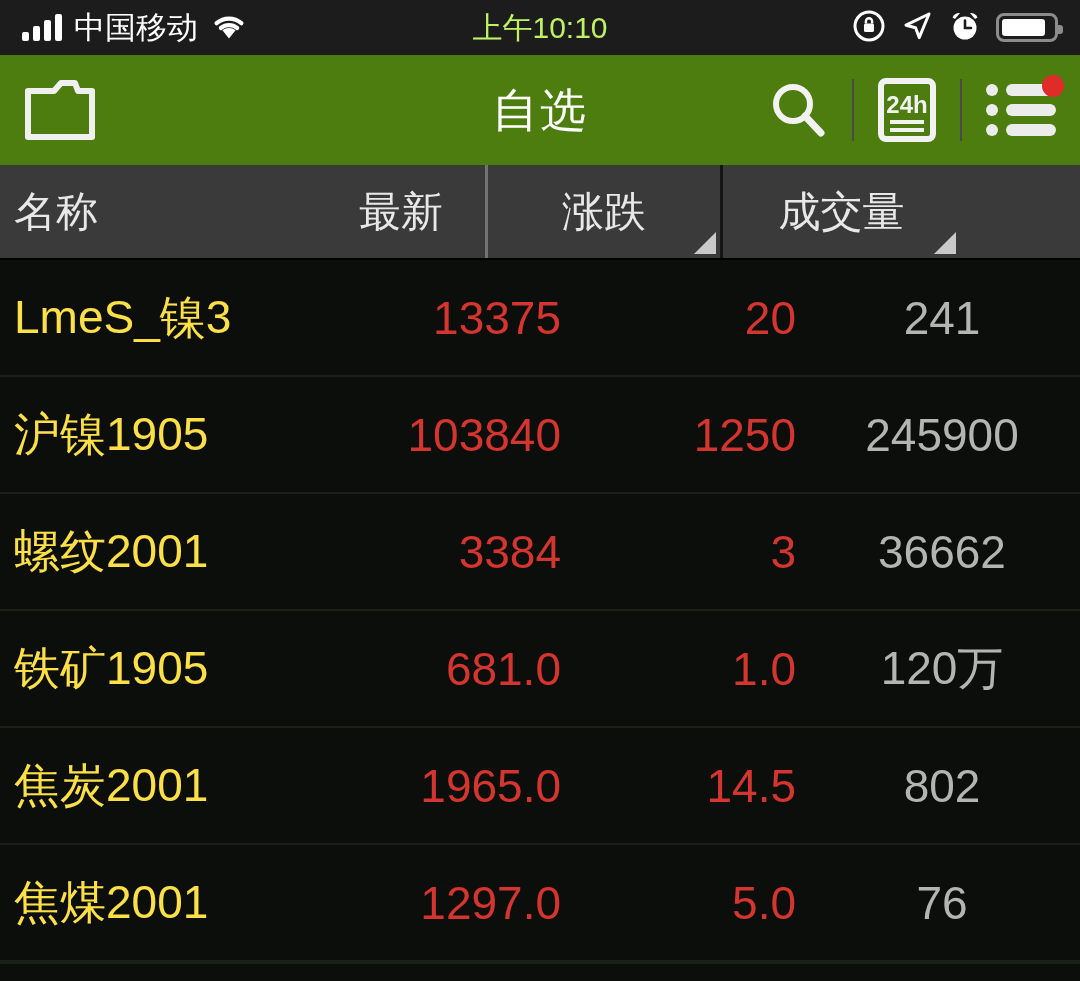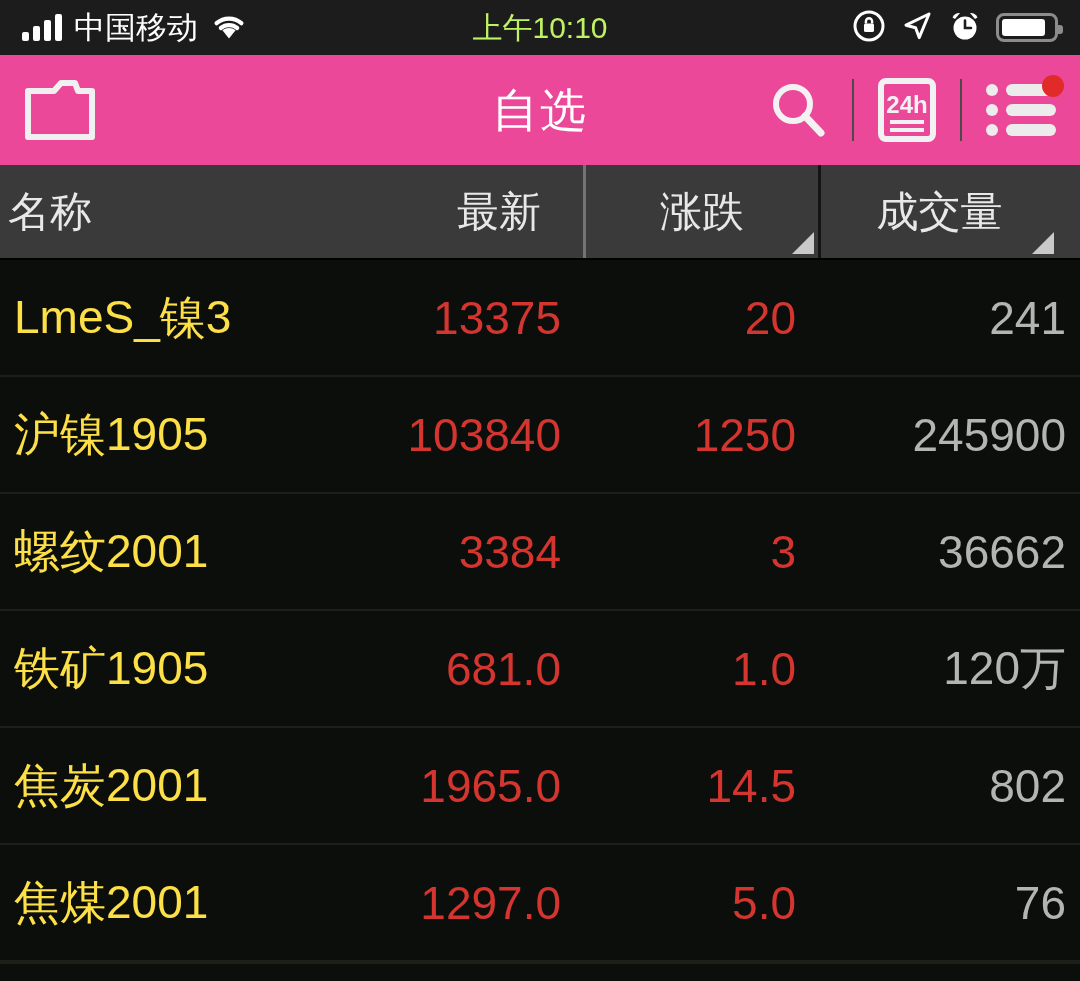--- a/index.html
+++ b/index.html
@@ -95,21 +95,21 @@
     display: block;
     height: 100%;
     background: #ffffff;
     border-radius: 3px;
   }
 
   
   .nav-bar {
     position: relative;
     height: 110px;
-    background: #ec4899;
+    background: #4d7c0f;
     display: flex;
     align-items: center;
     padding: 0 22px;
     box-sizing: border-box;
   }
   .nav-title {
     position: absolute;
     left: 0; right: 0;
     text-align: center;
     color: #ffffff;
@@ -156,21 +156,21 @@
     border-bottom: 2px solid #000000;
   }
   .th {
     position: relative;
     display: flex;
     align-items: center;
     color: #e8e8e8;
     font-size: 42px;
     box-sizing: border-box;
   }
-  .th-name   { width: 583px; padding-left: 8px; justify-content: flex-start; }
+  .th-name   { width: 485px; padding-left: 14px; justify-content: flex-start; }
   .th-name .th-last-label {
     margin-left: auto;
     padding-right: 42px;
   }
   .th-change { width: 235px; justify-content: center; border-left: 3px solid #737373; }
   .th-vol    { width: 240px; justify-content: center; border-left: 3px solid #141414; }
   .sort-tri {
     position: absolute;
     right: 4px;
     bottom: 4px;
@@ -189,21 +189,21 @@
     box-sizing: border-box;
   }
   .cell {
     box-sizing: border-box;
     font-size: 46px;
     white-space: nowrap;
   }
   .c-name   { width: 300px; padding-left: 14px; color: #fde047; text-align: left; }
   .c-last   { width: 283px; padding-right: 22px; color: #d4362f; text-align: right; }
   .c-change { width: 235px; padding-right: 22px; color: #d4362f; text-align: right; }
-  .c-vol    { width: 262px; padding-right: 14px; color: #b4b4b4; text-align: right; }
+  .c-vol    { width: 262px; padding-right: 14px; color: #b4b4b4; text-align: center; }
 
   .bottom-rule {
     height: 2px;
     background: #1b2019;
   }
 </style>
 </head>
 <body>
 
 <div id="app">

